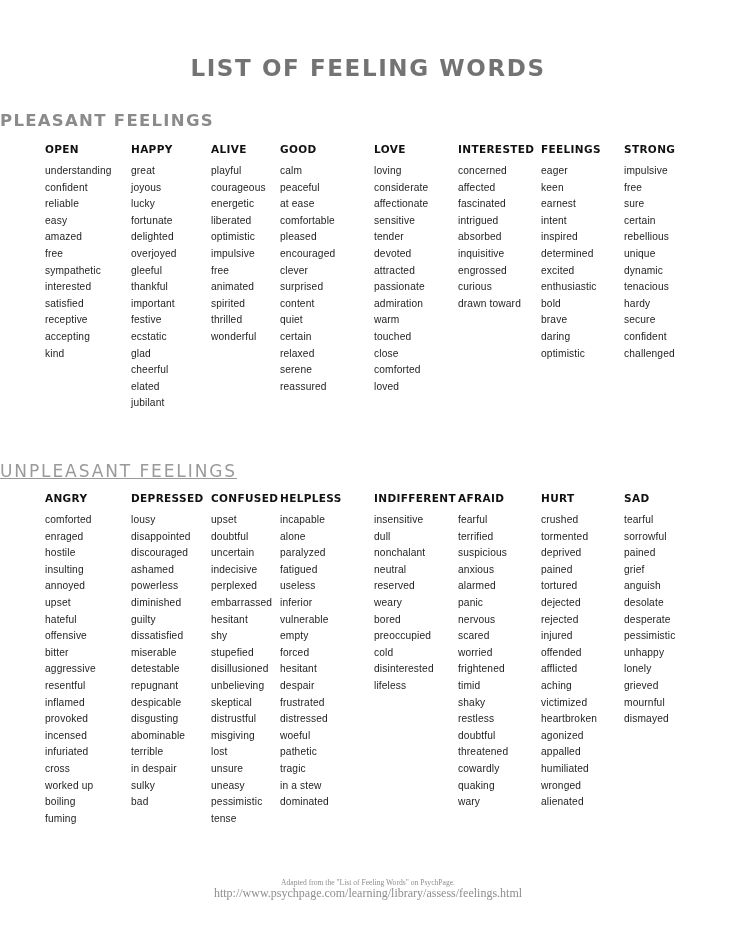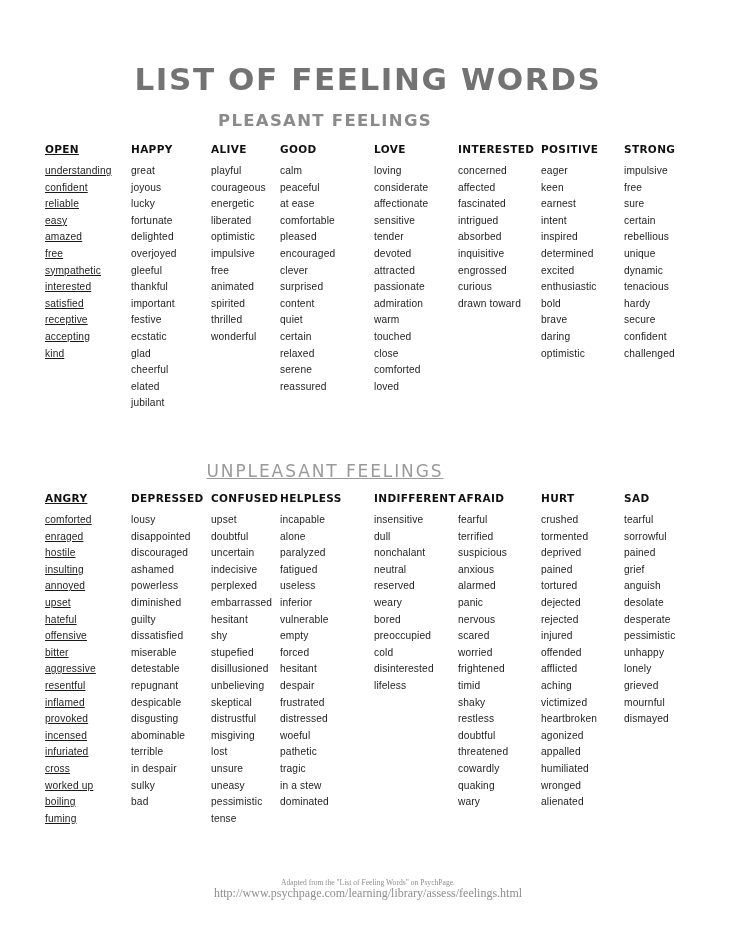--- a/index.html
+++ b/index.html
@@ -23,31 +23,31 @@
     box-sizing: border-box;
     background: #fff;
   }
   
   .doc-title {
     position: absolute;
     top: 40px;
     left: 0;
     width: 736px;
     text-align: center;
-    font-size: 31px;
+    font-size: 23px;
     font-weight: bold;
     letter-spacing: 1.6px;
     color: #737373;
     font-family: "DejaVu Sans", sans-serif;
   }
   .section-title {
     position: absolute;
-    left: 12px;
+    left: 0;
     width: 626px;
-    text-align: center;
+    text-align: left;
     font-size: 16.5px;
     font-weight: bold;
     letter-spacing: 1.3px;
     color: #8b8b8b;
     font-family: "DejaVu Sans", sans-serif;
   }
   #pleasant-title { top: 97px; }
   #unpleasant-title {
     top: 447px;
     color: #9a9a9a;
@@ -88,21 +88,21 @@
   .word-list li {
     font-size: 10.2px;
     line-height: 16.6px;
     color: #1d1d1d;
     white-space: nowrap;
     font-family: "Liberation Sans", sans-serif;
     letter-spacing: 0.15px;
   }
 
   
-  .c0 { left: 45px; text-decoration: underline;  }
+  .c0 { left: 45px;  }
   .c1 { left: 131px; }
   .c2 { left: 211px; }
   .c3 { left: 280px; }
   .c4 { left: 374px; }
   .c5 { left: 458px; }
   .c6 { left: 541px; }
   .c7 { left: 624px; }
 
   
   .footer {
@@ -226,21 +226,21 @@
           <li>fascinated</li>
           <li>intrigued</li>
           <li>absorbed</li>
           <li>inquisitive</li>
           <li>engrossed</li>
           <li>curious</li>
           <li>drawn toward</li>
         </ul>
       </div>
       <div class="column c6">
-        <div class="col-head">POSITIVE</div>
+        <div class="col-head">FEELINGS</div>
         <ul class="word-list">
           <li>eager</li>
           <li>keen</li>
           <li>earnest</li>
           <li>intent</li>
           <li>inspired</li>
           <li>determined</li>
           <li>excited</li>
           <li>enthusiastic</li>
           <li>bold</li>

